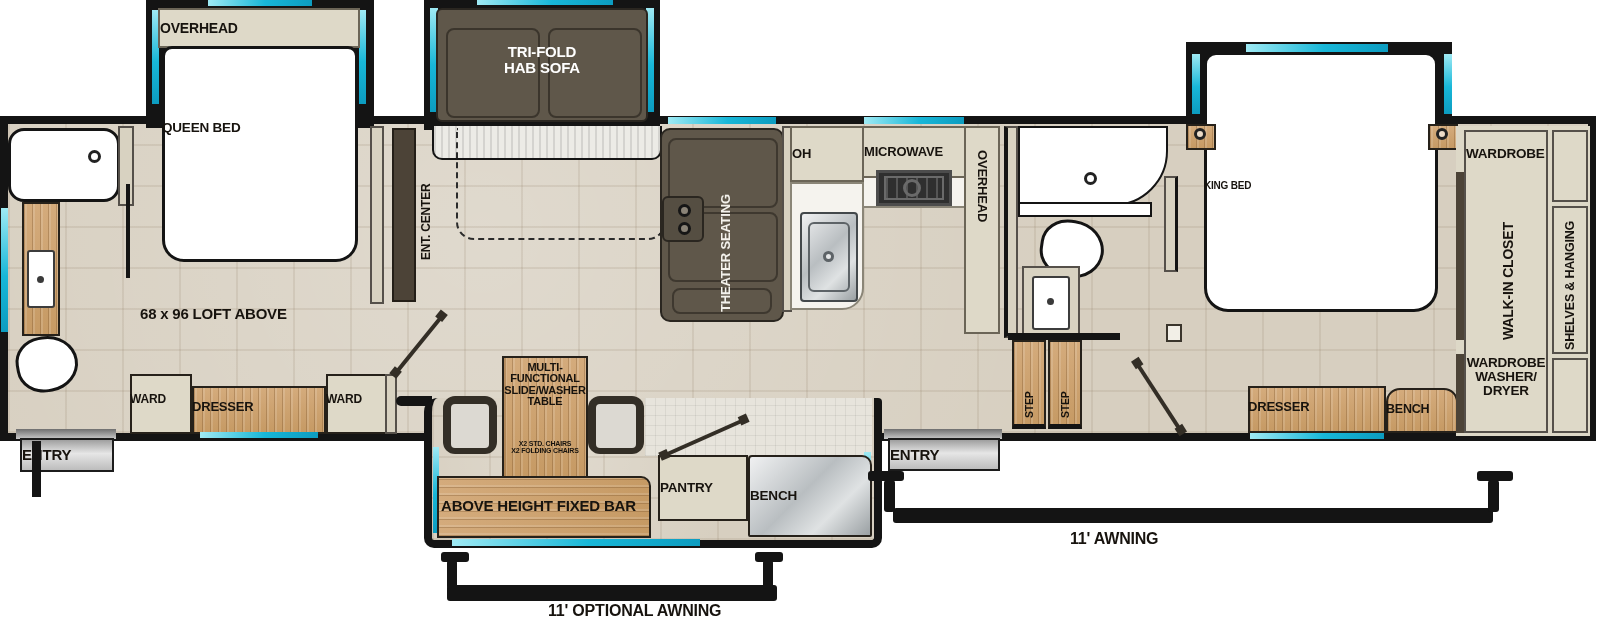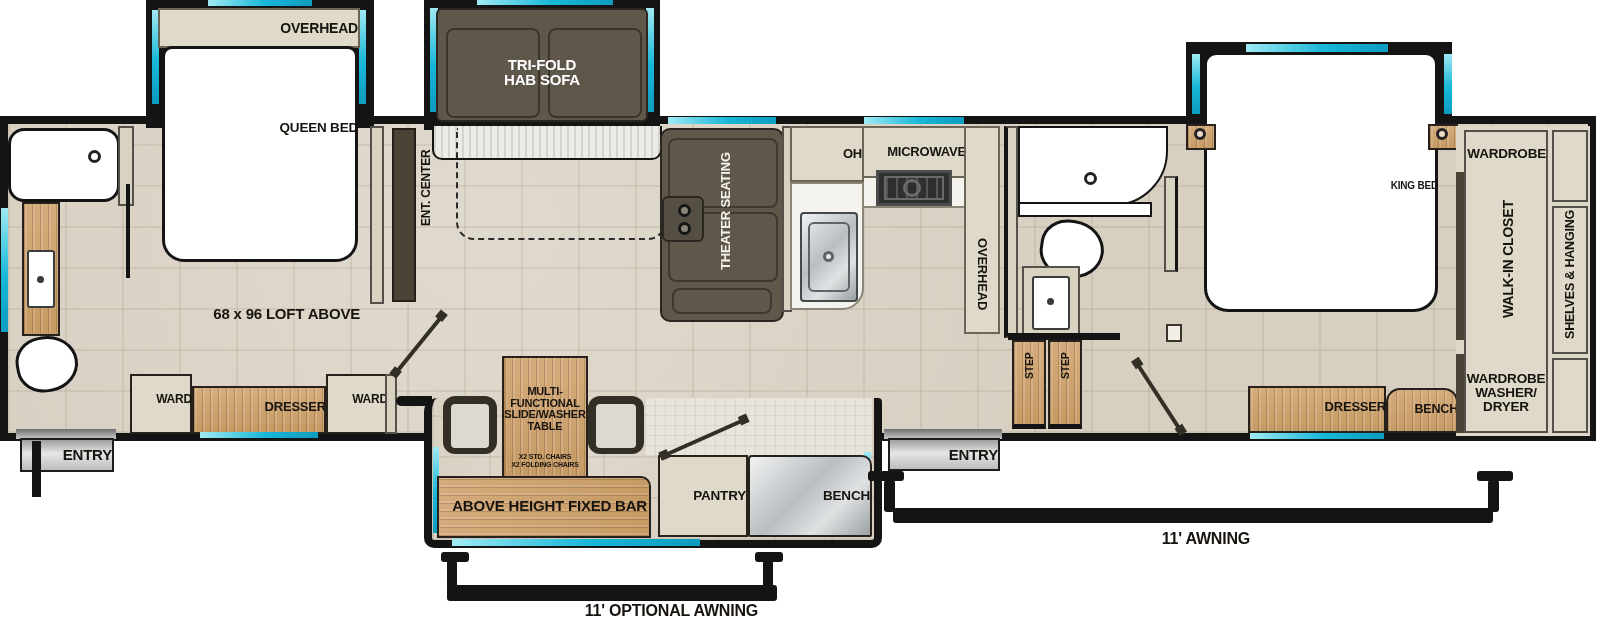--- a/index.html
+++ b/index.html
@@ -1,19 +1,19 @@
 <!DOCTYPE html>
 <html style="--teal: #18b7d8; --sofa: #5f574a;"><head>
 <meta charset="utf-8">
 <style>
   html,body{margin:0;padding:0;background:#ffffff;}
   #plan{position:relative;width:1600px;height:635px;background:#ffffff;overflow:hidden;
         font-family:"Liberation Sans",sans-serif;}
   .a{position:absolute;box-sizing:border-box;}
-  .lbl{display:flex;align-items:center;justify-content:flex-end;text-align:center;
+  .lbl{display:flex;align-items:center;justify-content:flex-start;text-align:center;
        font-weight:700;color:#17130e;letter-spacing:-0.2px;line-height:1.04;}
   .vup{writing-mode:vertical-rl;transform:rotate(180deg);}
   .vdn{writing-mode:vertical-rl;}
   .wall{background:#141414;}
   .floor{background:
       repeating-linear-gradient(90deg, rgba(135,115,90,.14) 0 2px, rgba(0,0,0,0) 2px 57px),
       repeating-linear-gradient(0deg, rgba(135,115,90,.14) 0 2px, rgba(0,0,0,0) 2px 41px),
       radial-gradient(circle at 30% 35%, rgba(255,255,255,.22), rgba(0,0,0,0) 55%),
       #d7cfc0;}
   .beige{background:#ded9c8;border:2px solid #6b6557;}
@@ -230,21 +230,21 @@
   <div class="a lbl" style="left:504px;top:362px;width:82px;height:70px;flex-direction:column;font-size:11px;">
     <span>MULTI-</span>
     <span>FUNCTIONAL</span>
     <span>SLIDE/WASHER</span>
     <span>TABLE</span>
   </div>
   <div class="a lbl" style="left:504px;top:440px;width:82px;height:28px;flex-direction:column;font-size:7px;">
     <span>X2 STD. CHAIRS</span>
     <span>X2 FOLDING CHAIRS</span>
   </div>
-  <div class="a beige lbl" style="left:658px;top:455px;width:90px;height:82px;border:2.5px solid #26211a;font-size:13.5px;">
+  <div class="a beige lbl" style="left:658px;top:455px;width:90px;height:66px;border:2.5px solid #26211a;font-size:13.5px;">
     <span>PANTRY</span>
   </div>
   <div class="a door" style="left:663px;top:454px;width:91px;transform:rotate(-24deg);"></div>
   <div class="a stainless lbl" style="left:748px;top:455px;width:124px;height:82px;border:2.5px solid #26211a;border-radius:4px 10px 2px 2px;font-size:13.5px;">
     <span>BENCH</span>
   </div>
   <div class="a teal" style="left:452px;top:539px;width:248px;height:7px;"></div>
 
   <div class="a sill" style="left:16px;top:429px;width:100px;height:10px;"></div>
   <div class="a entrybox lbl" style="left:20px;top:438px;width:94px;height:34px;font-size:15px;">

